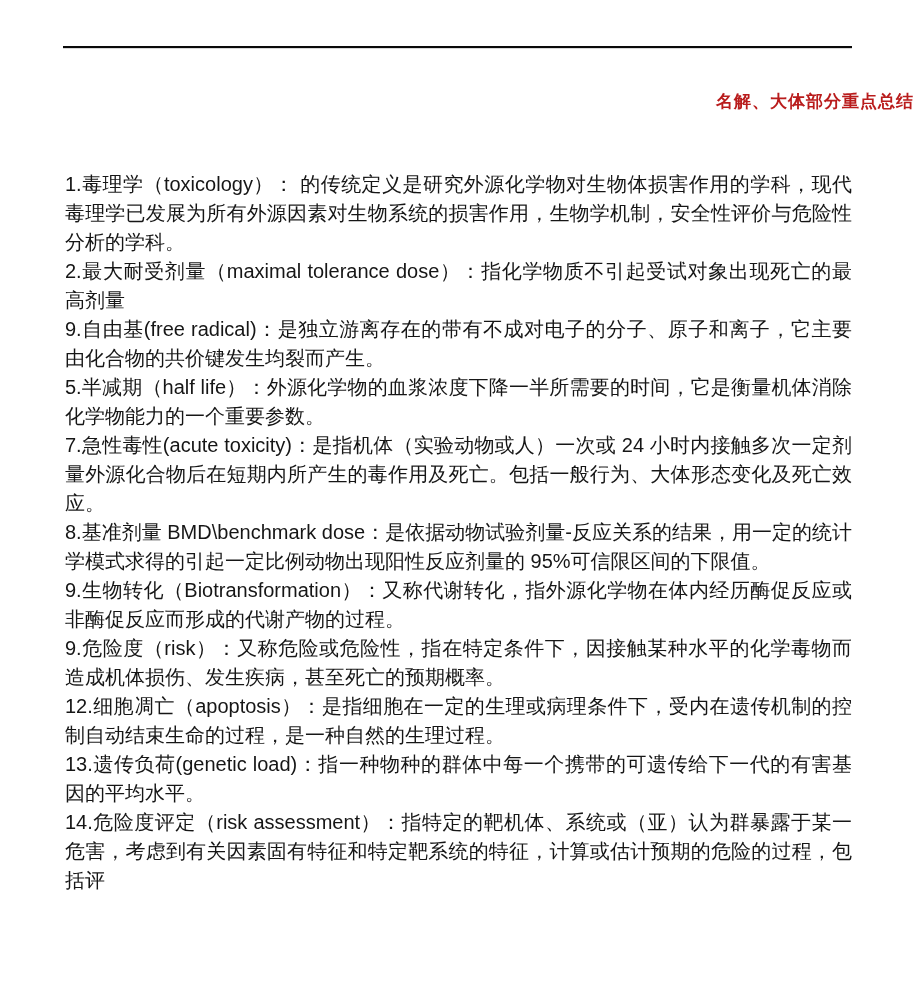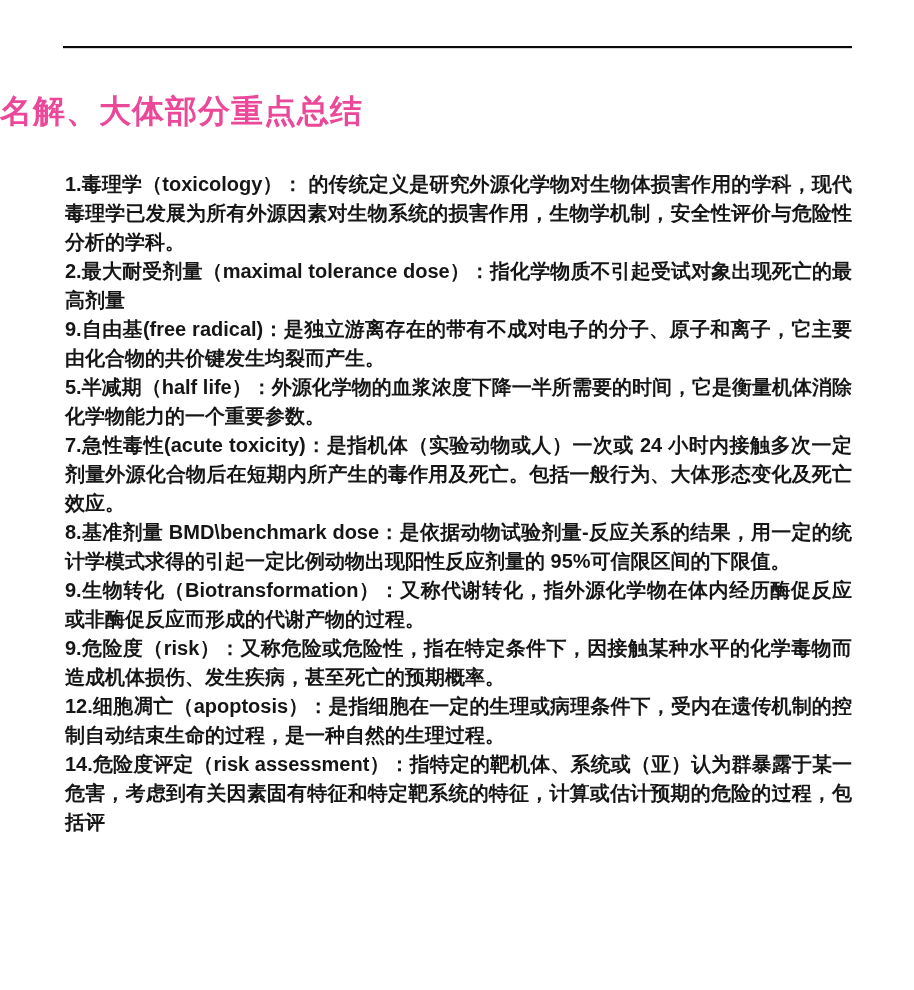--- a/index.html
+++ b/index.html
@@ -25,54 +25,54 @@
     height: 3px;
     background: #0a0a0a;
     border-bottom: 1px solid #d8d8d8;
   }
   .title {
     position: absolute;
     top: 90px;
     left: 0;
     width: 100%;
     margin: 0;
-    text-align: left;
-    font-size: 32px;
+    text-align: right;
+    font-size: 17px;
     font-weight: bold;
     letter-spacing: 1px;
-    color: #ec4899;
+    color: #b91c1c;
   }
   .content {
     position: absolute;
     top: 170px;
     left: 65px;
     width: 787px;
   }
   .content p.item {
     margin: 0;
     font-size: 20px;
     line-height: 29px;
     text-align: justify;
     text-justify: inter-character;
     word-break: break-all;
     color: #161616;
-    font-weight: bold;
   }
 </style>
 </head>
 <body>
 
 <div class="page">
   <div class="top-rule"></div>
   <h1 class="title">名解、大体部分重点总结</h1>
   <div class="content">
     <p class="item">1.毒理学（toxicology）： 的传统定义是研究外源化学物对生物体损害作用的学科，现代毒理学已发展为所有外源因素对生物系统的损害作用，生物学机制，安全性评价与危险性分析的学科。</p>
     <p class="item">2.最大耐受剂量（maximal tolerance dose）：指化学物质不引起受试对象出现死亡的最高剂量</p>
     <p class="item">9.自由基(free radical)：是独立游离存在的带有不成对电子的分子、原子和离子，它主要由化合物的共价键发生均裂而产生。</p>
     <p class="item">5.半减期（half life）：外源化学物的血浆浓度下降一半所需要的时间，它是衡量机体消除化学物能力的一个重要参数。</p>
     <p class="item">7.急性毒性(acute toxicity)：是指机体（实验动物或人）一次或 24 小时内接触多次一定剂量外源化合物后在短期内所产生的毒作用及死亡。包括一般行为、大体形态变化及死亡效应。</p>
     <p class="item">8.基准剂量 BMD\benchmark dose：是依据动物试验剂量-反应关系的结果，用一定的统计学模式求得的引起一定比例动物出现阳性反应剂量的 95%可信限区间的下限值。</p>
     <p class="item">9.生物转化（Biotransformation）：又称代谢转化，指外源化学物在体内经历酶促反应或非酶促反应而形成的代谢产物的过程。</p>
     <p class="item">9.危险度（risk）：又称危险或危险性，指在特定条件下，因接触某种水平的化学毒物而造成机体损伤、发生疾病，甚至死亡的预期概率。</p>
     <p class="item">12.细胞凋亡（apoptosis）：是指细胞在一定的生理或病理条件下，受内在遗传机制的控制自动结束生命的过程，是一种自然的生理过程。</p>
+    <p class="item">13.遗传负荷(genetic load)：指一种物种的群体中每一个携带的可遗传给下一代的有害基因的平均水平。</p>
     <p class="item">14.危险度评定（risk assessment）：指特定的靶机体、系统或（亚）认为群暴露于某一危害，考虑到有关因素固有特征和特定靶系统的特征，计算或估计预期的危险的过程，包括评</p>
   </div>
 </div>
 
 </body></html>

